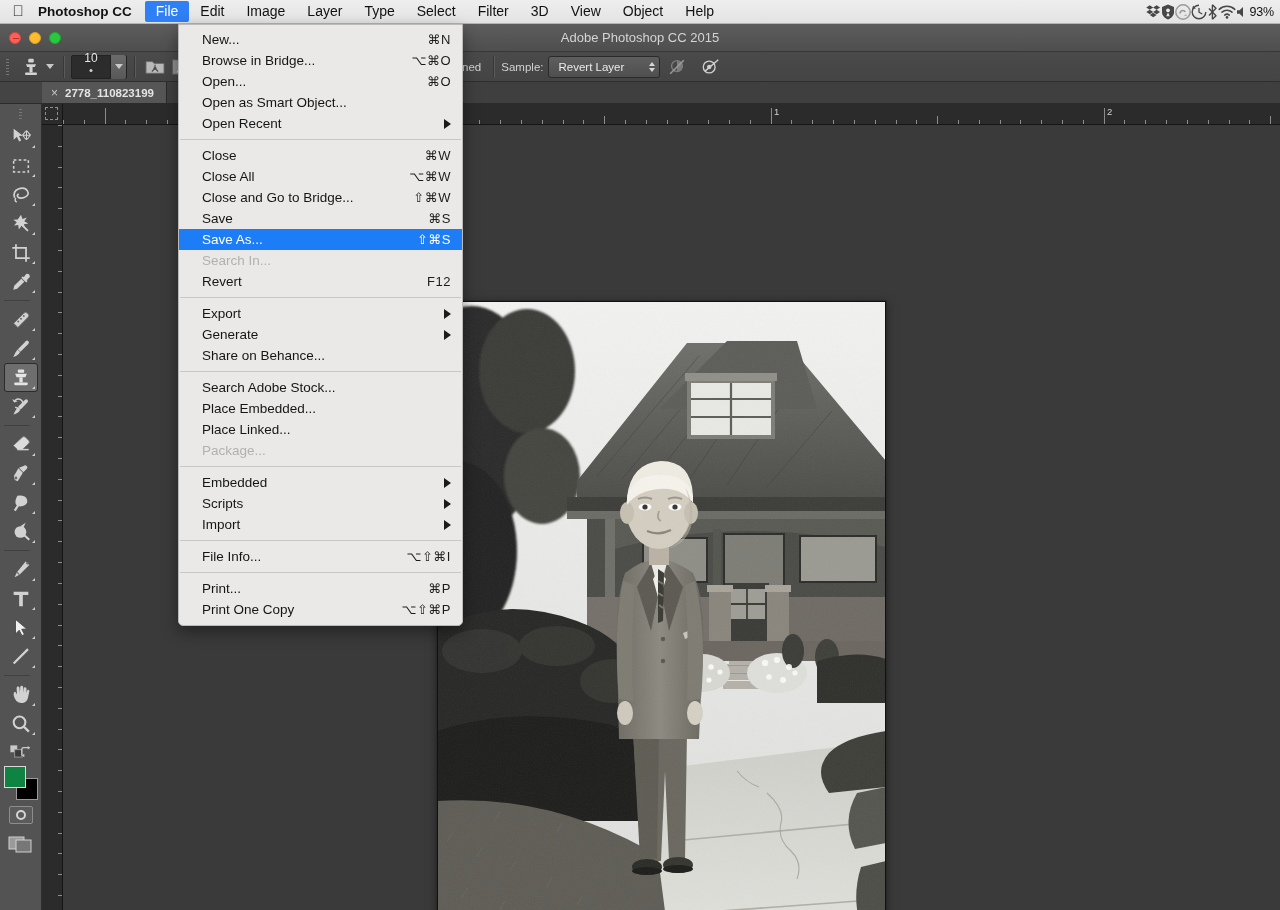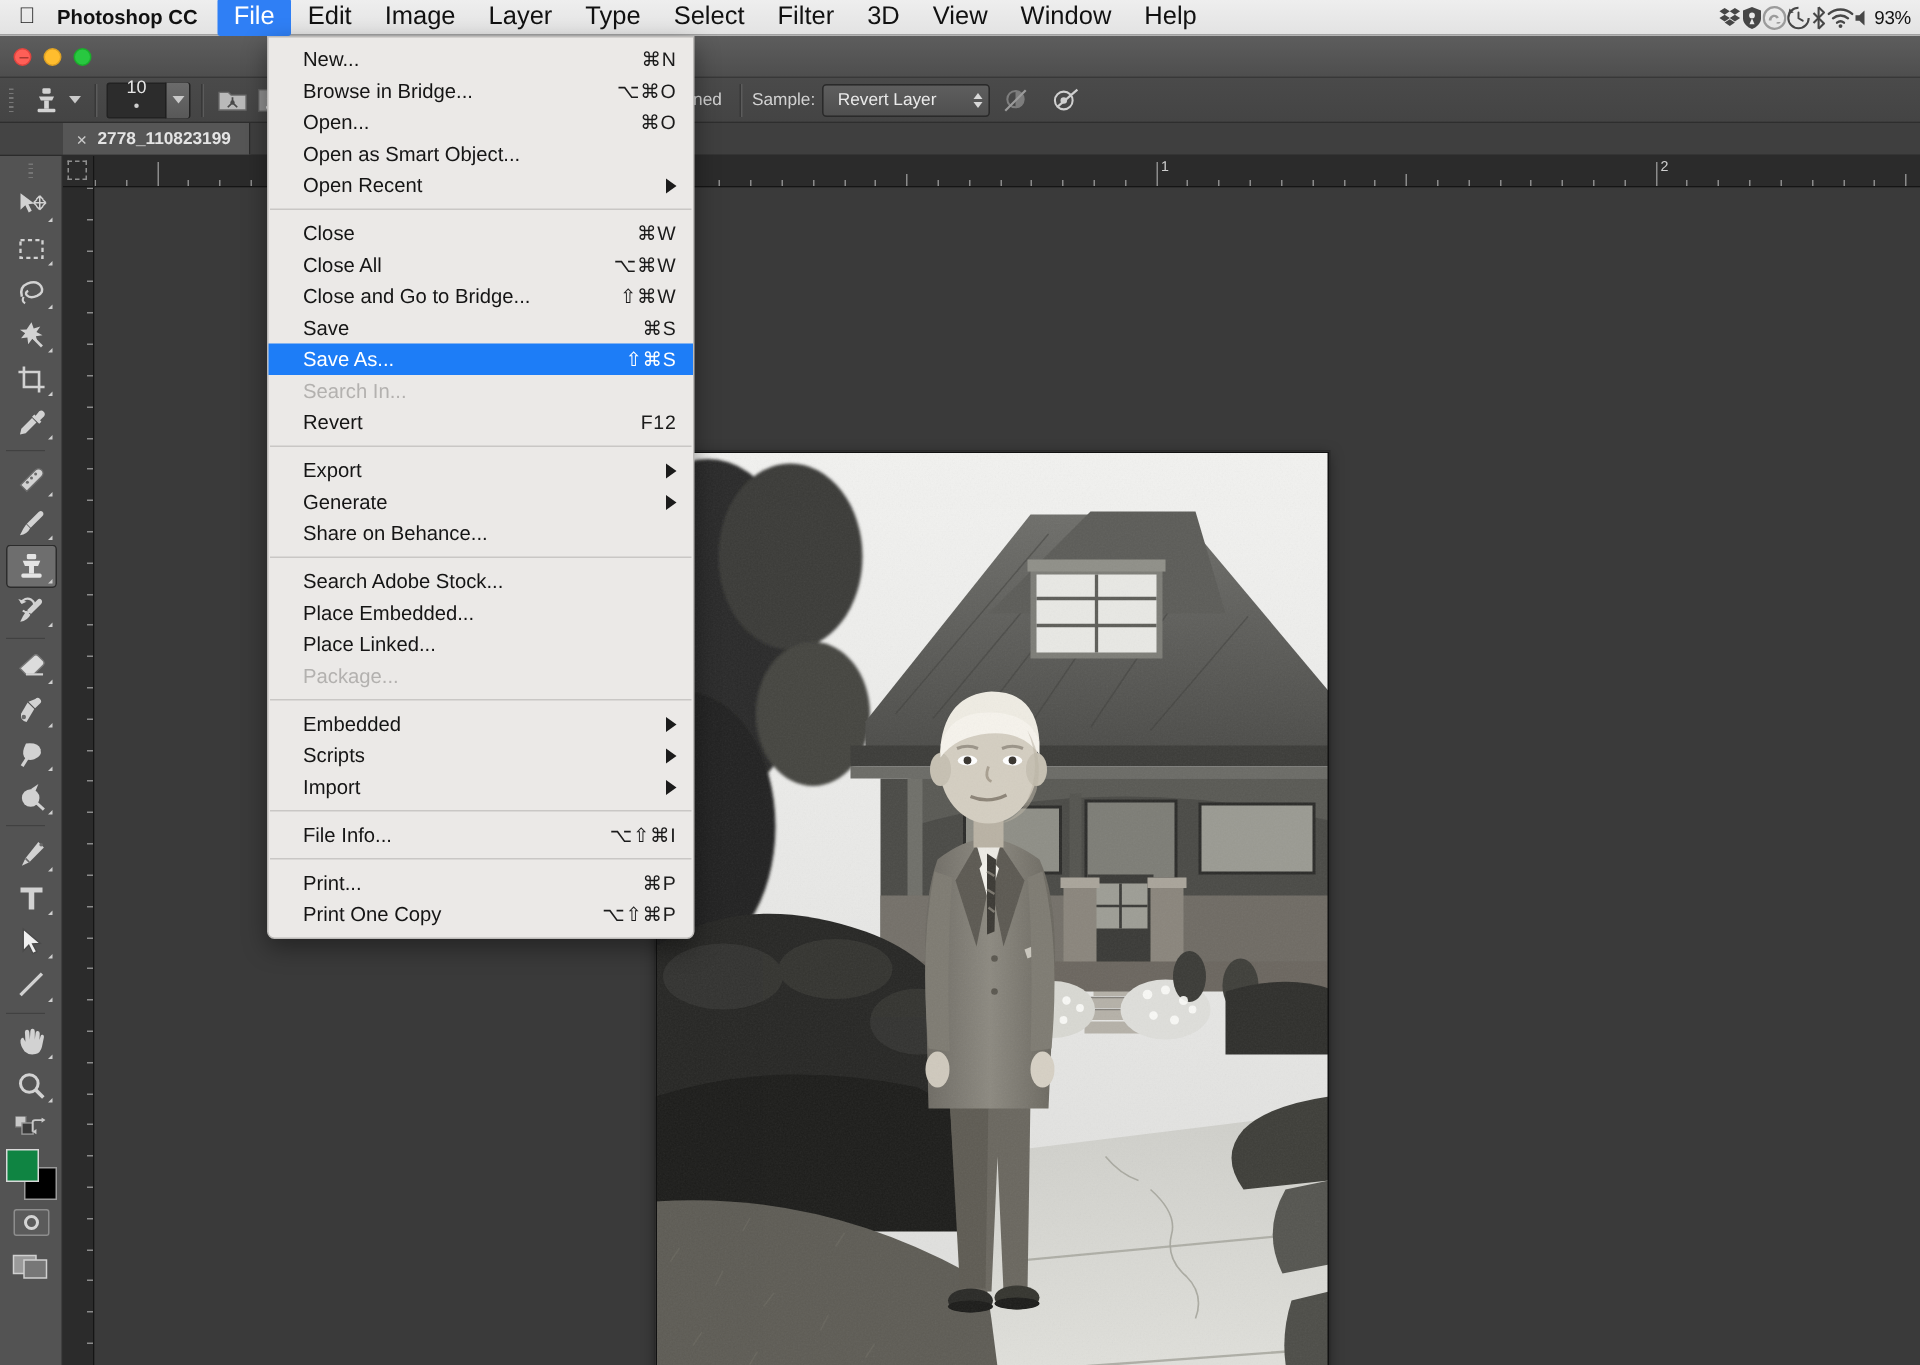--- a/index.html
+++ b/index.html
@@ -14,21 +14,21 @@
 
   
   .macbar {
     position:absolute; left:0; top:0; width:1280px; height:24px;
     background:linear-gradient(to bottom,#eeeeee,#e3e3e3);
     border-bottom:1px solid #b4b4b4;
     display:flex; align-items:center; z-index:40;
   }
   .apple-logo { width:36px; text-align:center; font-size:15px; color:#222; line-height:1; padding-bottom:2px;}
   .mac-app-name { font-weight:bold; font-size:13.5px; color:#111; padding:0 13px 0 2px; }
-  .mac-menu { font-size:17px; color:#111; padding:2px 11px 3px 11px; border-radius:2px;}
+  .mac-menu { font-size:14px; color:#111; padding:2px 11px 3px 11px; border-radius:2px;}
   .mac-menu.active { background:#2f7ff5; color:#fff; }
   .macbar-right { margin-left:auto; display:flex; align-items:center; padding-right:6px; }
   .status-ico { display:block; opacity:.85; }
   .batt-pct { font-size:12.5px; color:#111; letter-spacing:-.2px;}
 
   
   .ps-window { position:absolute; left:0; top:24px; width:1280px; height:886px; background:#535353; }
 
   .ps-titlebar {
     position:relative; height:28px; width:100%;
@@ -180,21 +180,21 @@
     <div id="mac-menus" style="display:flex;align-items:center;">
         <div class="mac-menu active">File</div>
         <div class="mac-menu">Edit</div>
         <div class="mac-menu">Image</div>
         <div class="mac-menu">Layer</div>
         <div class="mac-menu">Type</div>
         <div class="mac-menu">Select</div>
         <div class="mac-menu">Filter</div>
         <div class="mac-menu">3D</div>
         <div class="mac-menu">View</div>
-        <div class="mac-menu">Window</div>
+        <div class="mac-menu">Object</div>
         <div class="mac-menu">Help</div>
       </div>
     <div class="macbar-right">
       <span>
         <svg class="status-ico" width="15" height="15" viewBox="0 0 16 16">
             <g fill="#2b2b2b">
           <path d="M4 1.4 0.3 3.8 4 6.2 7.7 3.8z"></path>
               <path d="M11.3 1.4 7.6 3.8 11.3 6.2 15 3.8z"></path>
           <path d="M0.3 8.6 4 11 7.7 8.6 4 6.2z"></path>
               <path d="M11.3 6.2 7.6 8.6 11.3 11 15 8.6z"></path>
@@ -249,20 +249,21 @@
   </div>
 
   <div class="ps-window">
 
     <div class="ps-titlebar">
       <div class="traffic">
         <span class="tl red"></span>
         <span class="tl yellow"></span>
         <span class="tl green"></span>
       </div>
+      <div class="ps-title">Adobe Photoshop CC 2015</div>
     </div>
 
     <div class="options-bar">
       <div class="grip">
           <i></i>
         </div>
 
       <div class="tool-preset">
         <svg width="22" height="22" viewBox="0 0 24 24">
           <rect x="9" y="3" width="6" height="4" rx="1" fill="#d2d2d2"></rect>

